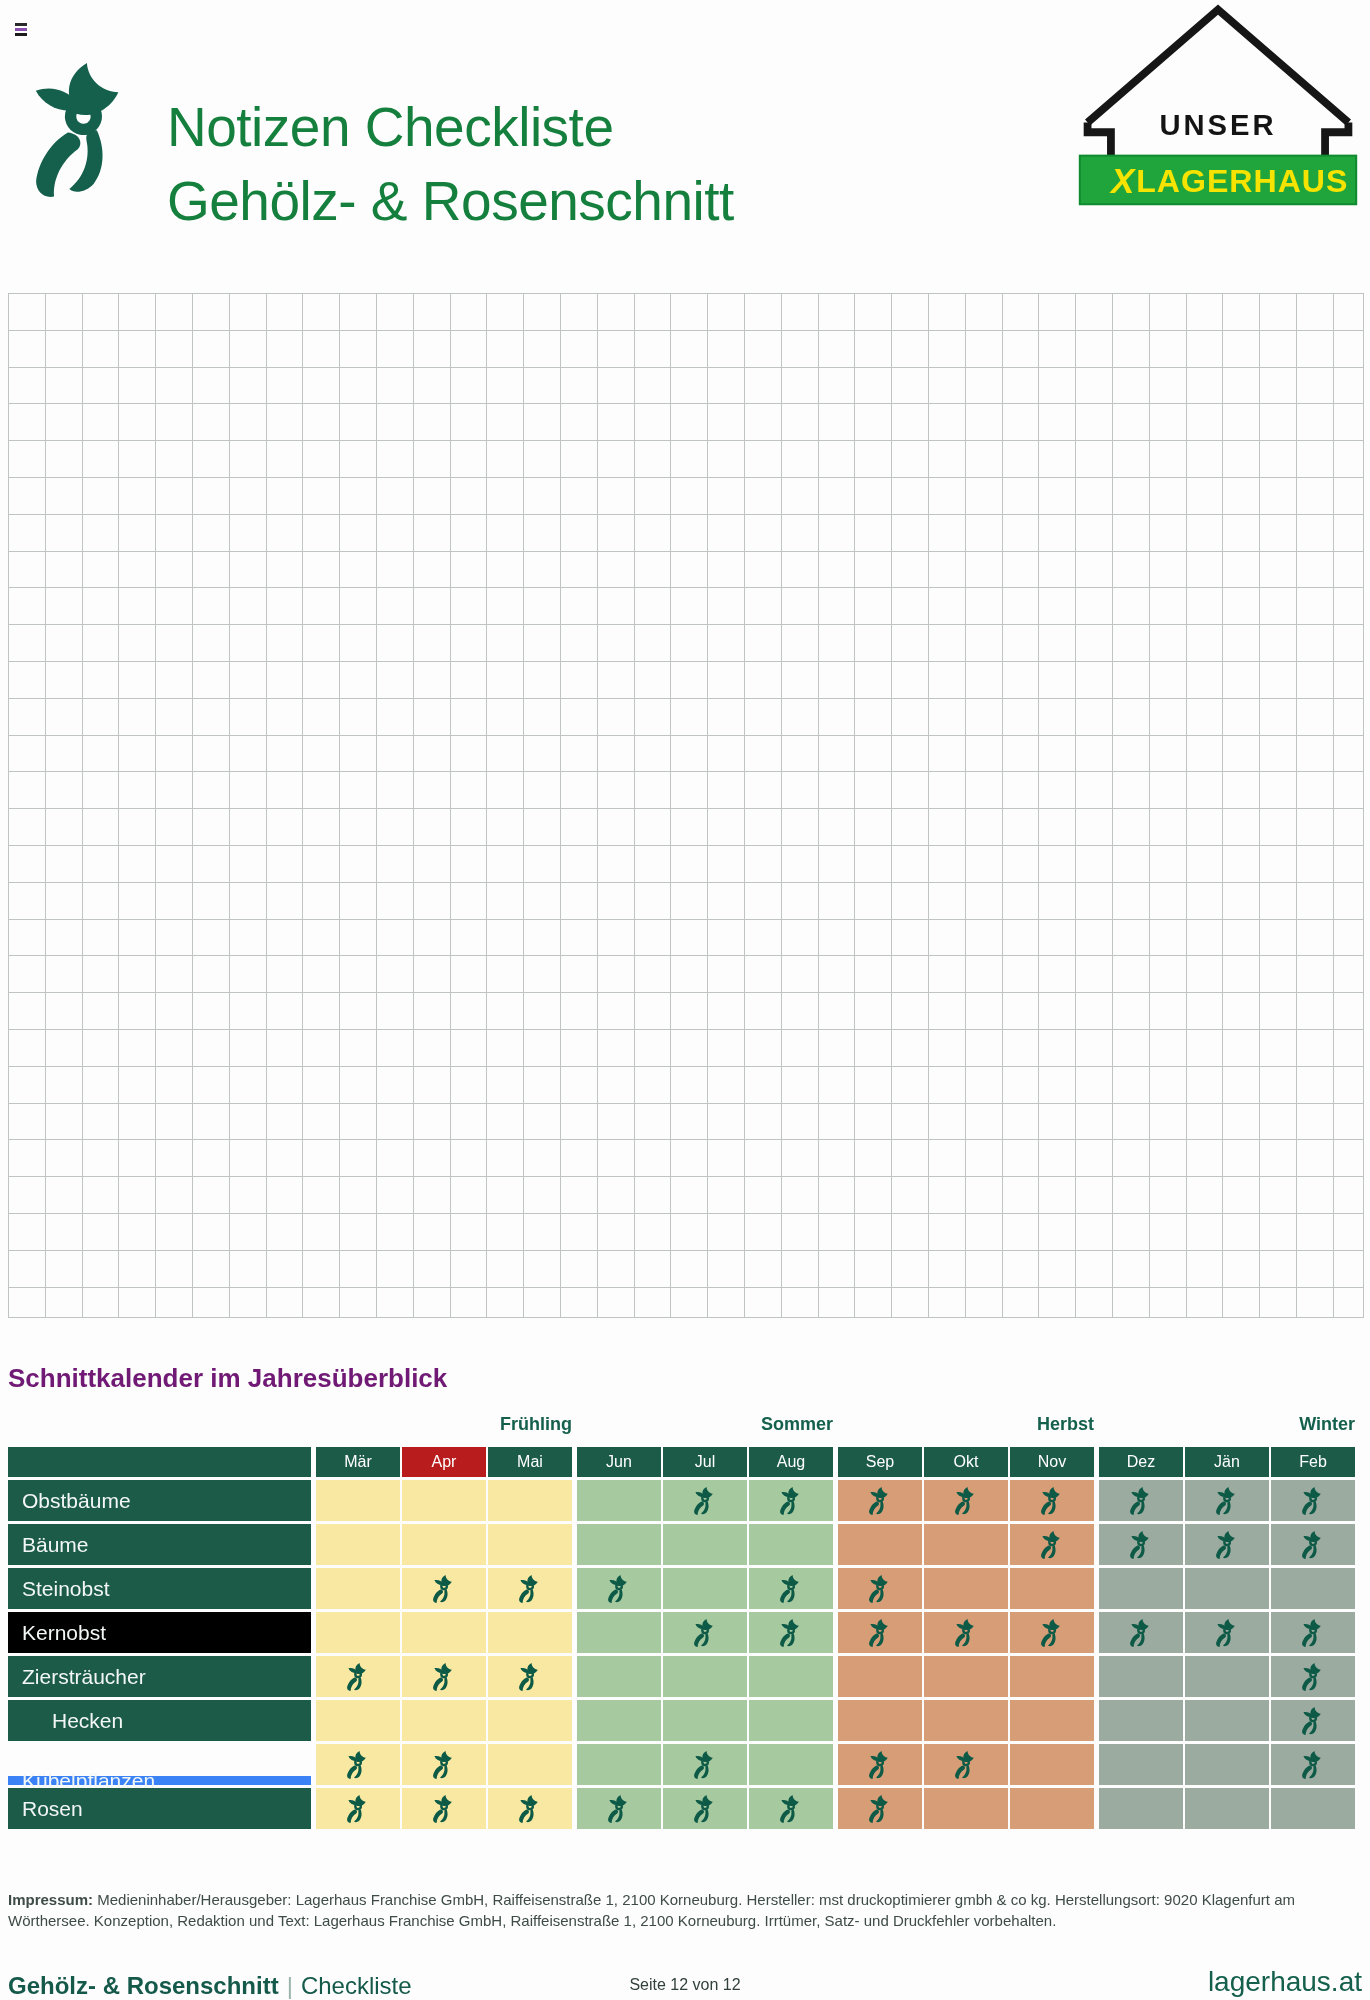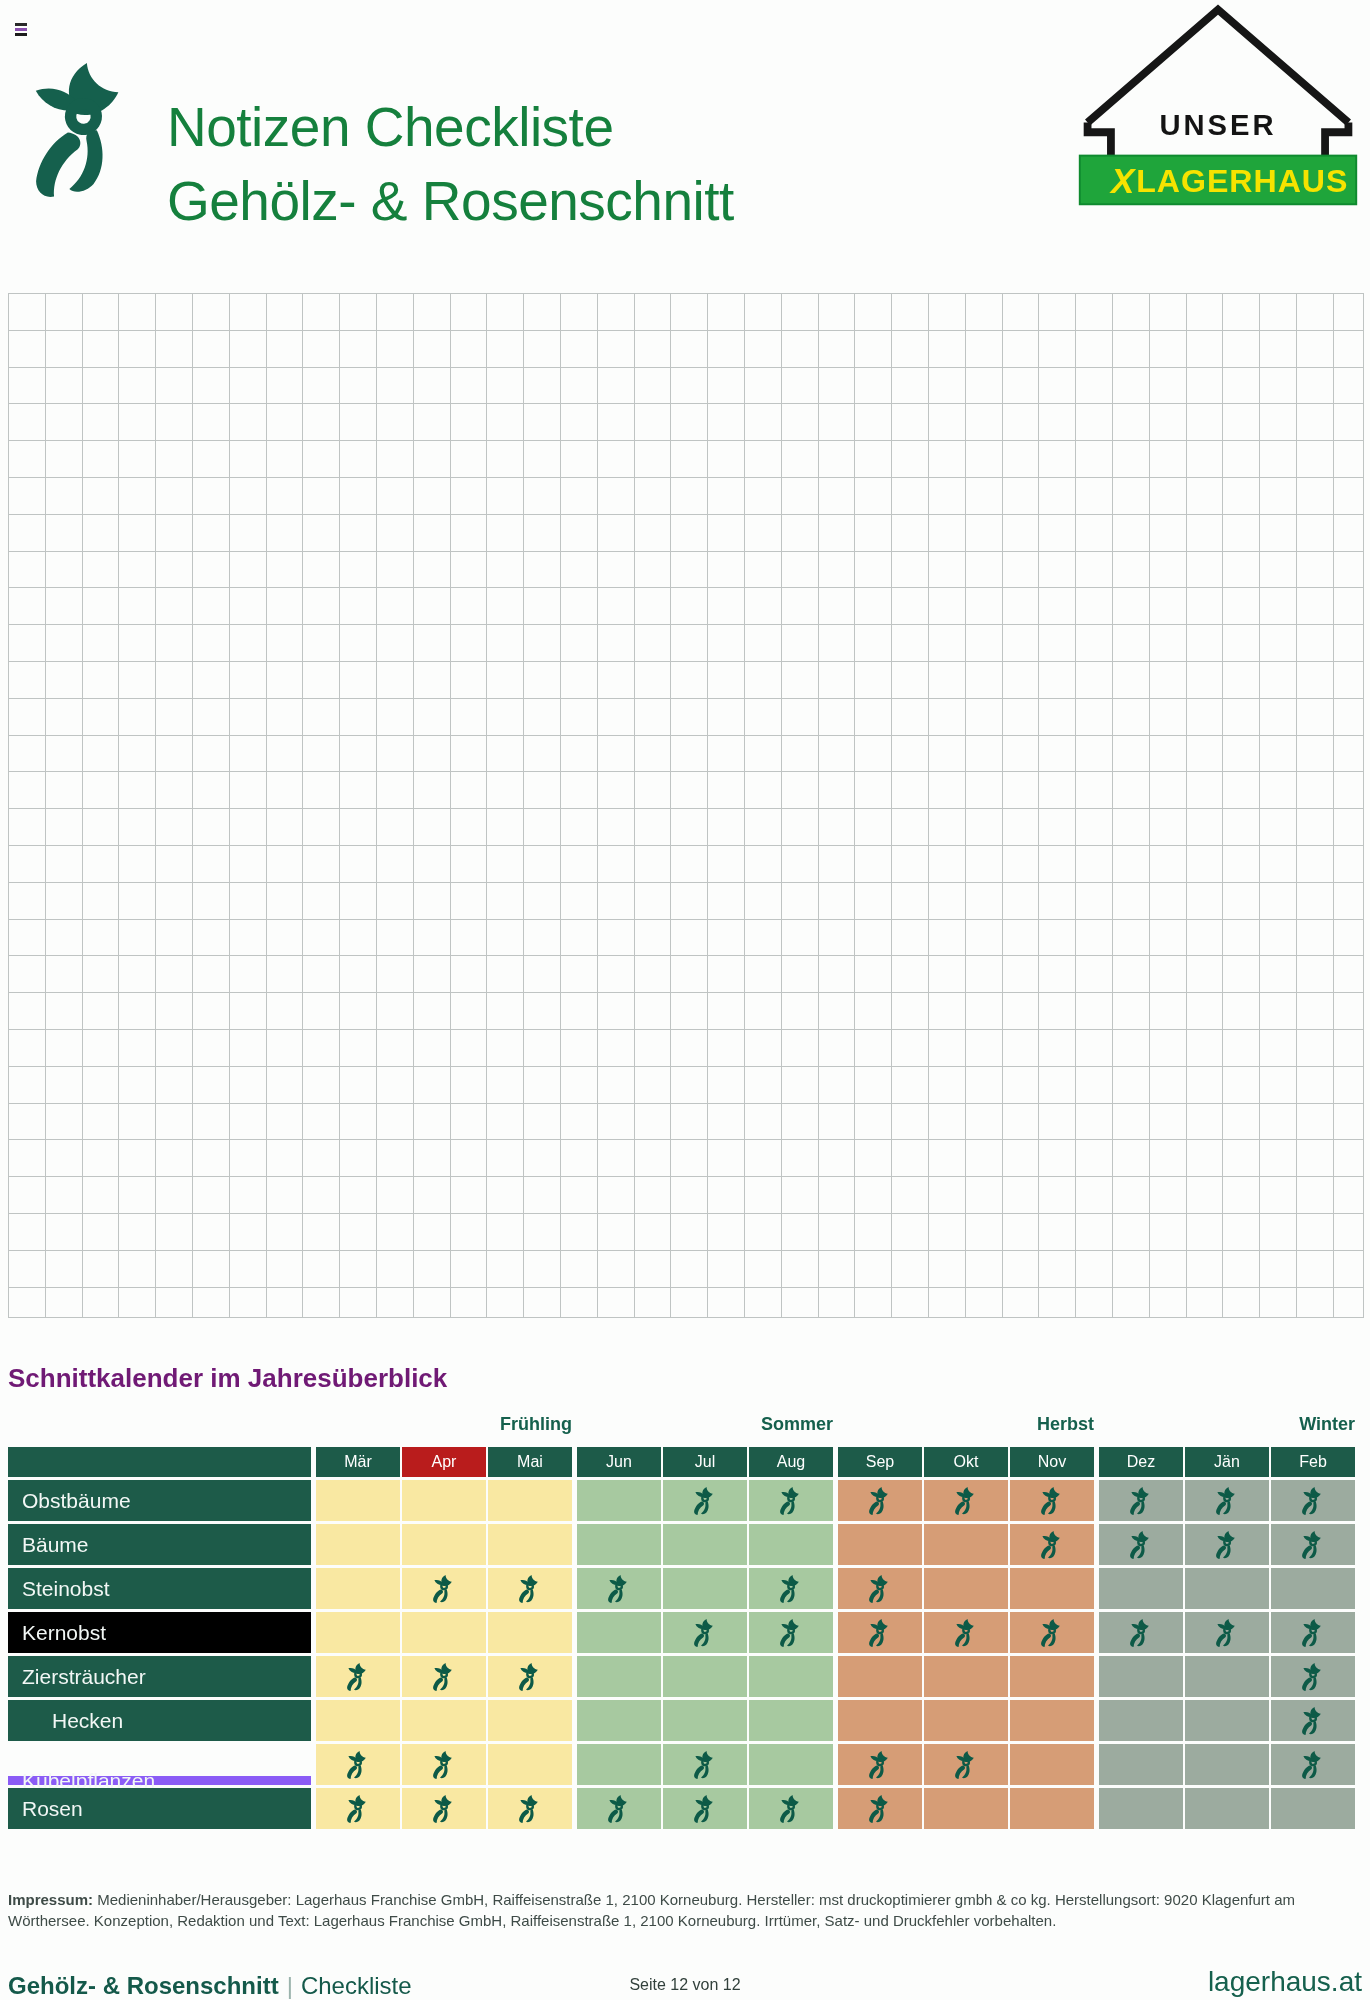--- a/index.html
+++ b/index.html
@@ -383,21 +383,21 @@
             <div class="data-cell" style="background: rgb(156, 171, 159);"></div>
             <div class="data-cell" style="background: rgb(156, 171, 159);"></div>
             <div class="data-cell" style="background: rgb(156, 171, 159);">
               <svg class="shear-cell-icon" viewBox="0 0 64 64" style="color:#0d5a47">
                 <use href="#shears"></use>
               </svg>
             </div>
           </div>
         </div>
         <div class="cal-row data-row">
-          <div class="label-cell" style="background: #8b5cf6; margin-top: 32px;">Kübelpflanzen</div>
+          <div class="label-cell" style="background: #3b82f6; margin-top: 32px;">Kübelpflanzen</div>
           <div class="season-group">
             <div class="data-cell" style="background: rgb(249, 232, 162);">
               <svg class="shear-cell-icon" viewBox="0 0 64 64" style="color:#0d5a47">
                 <use href="#shears"></use>
               </svg>
             </div>
             <div class="data-cell" style="background: rgb(249, 232, 162);">
               <svg class="shear-cell-icon" viewBox="0 0 64 64" style="color:#0d5a47">
                 <use href="#shears"></use>
               </svg>

